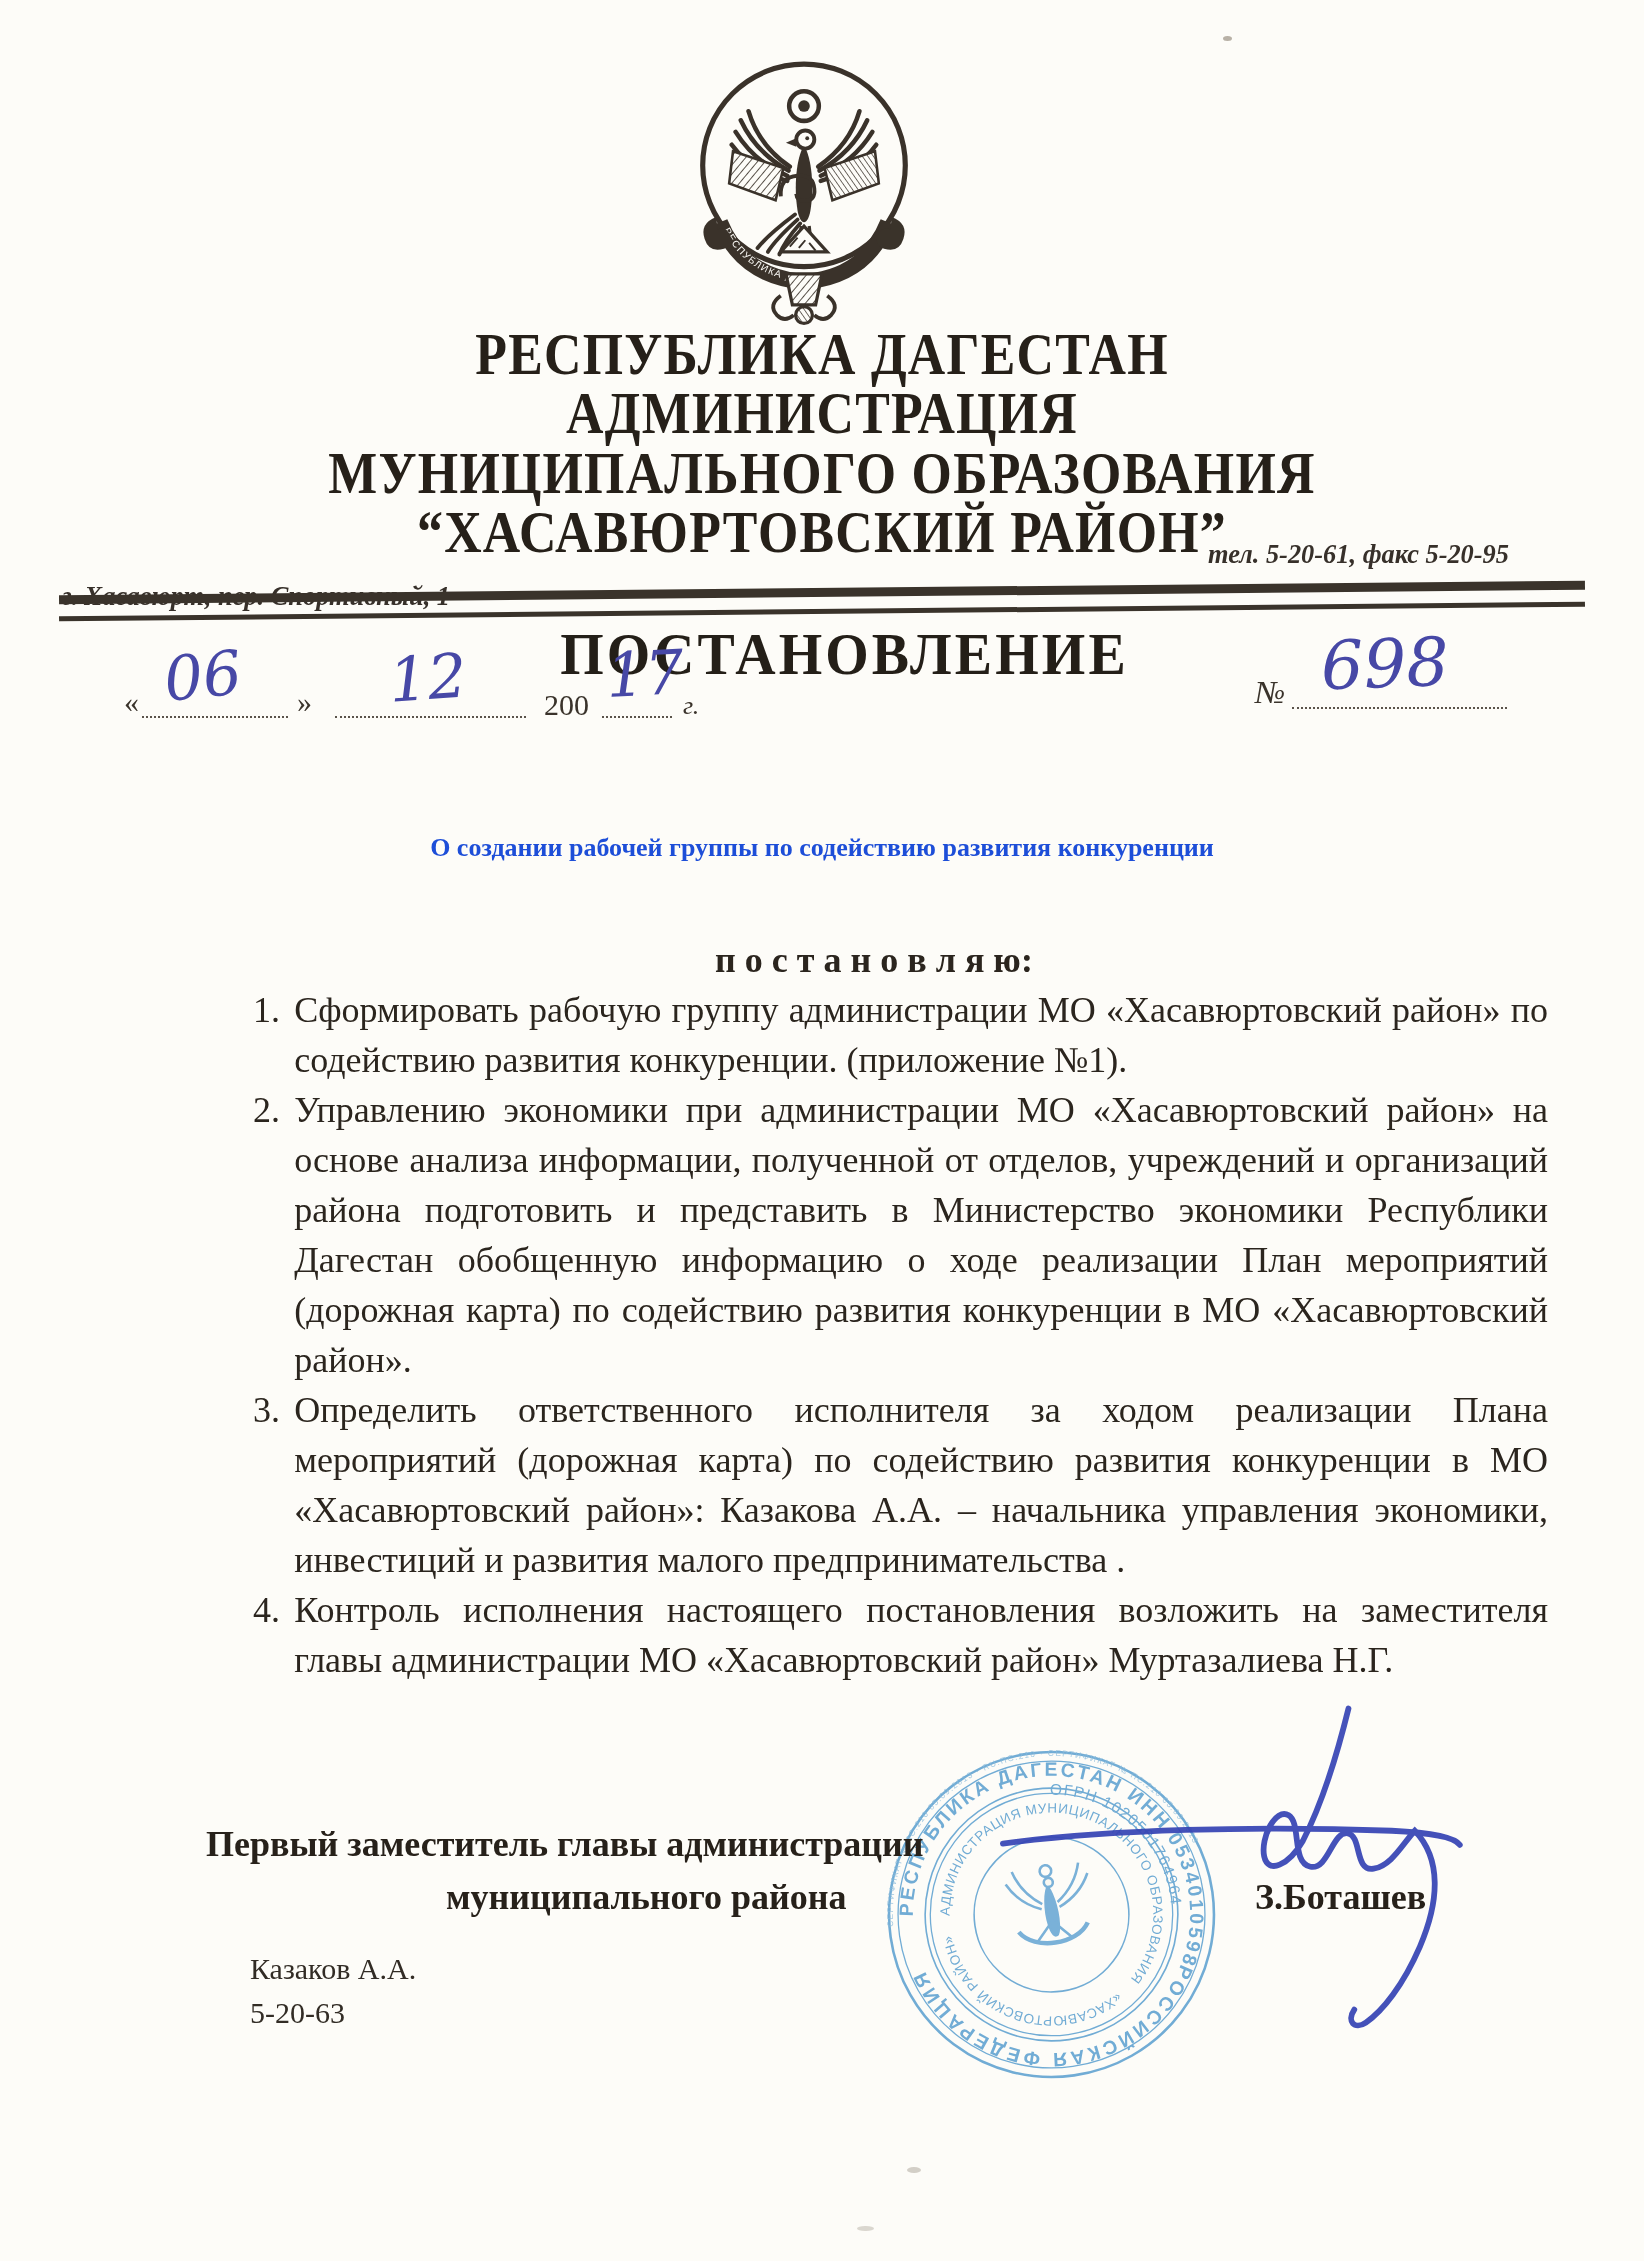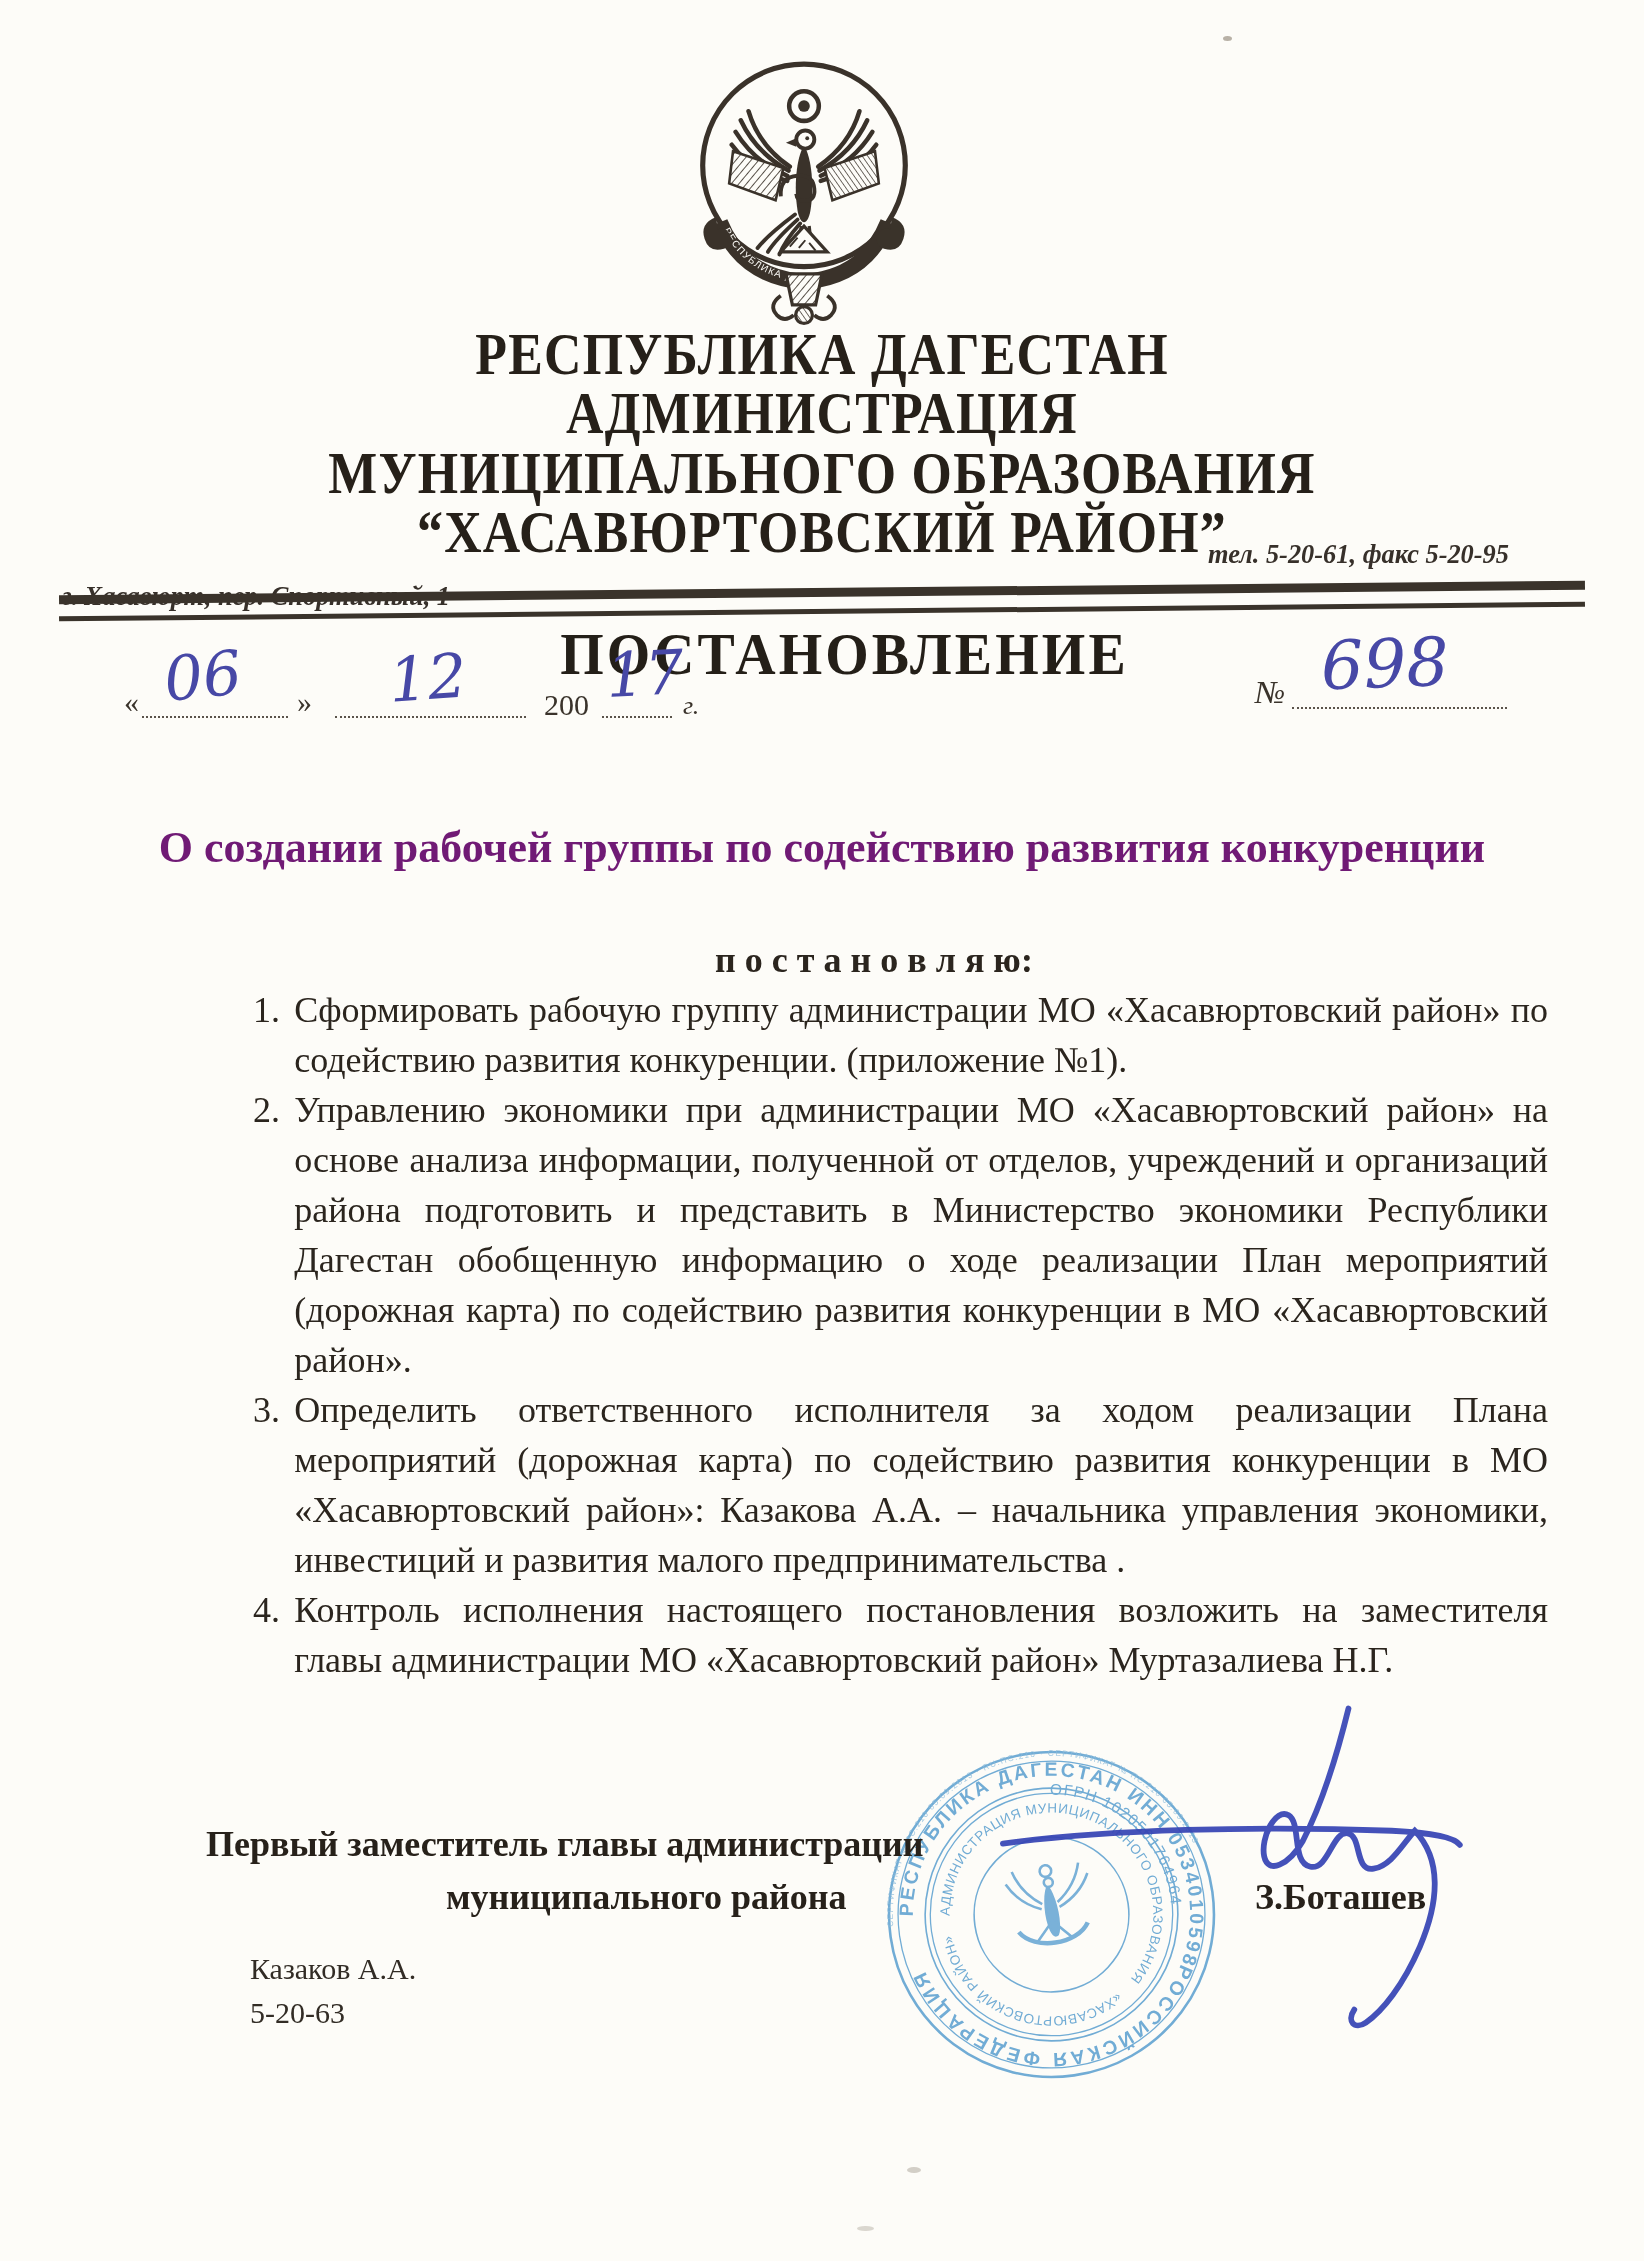--- a/index.html
+++ b/index.html
@@ -12,21 +12,21 @@
             transform:scale(.96,1.08);}
   .addr{font-style:italic;font-weight:bold;font-size:26.4px;color:#37302a;}
   .rule{left:59px;width:1526px;background:#3a332b;transform:rotate(-0.55deg);}
   .doc-type{left:0;width:1644px;text-align:center;font-weight:bold;font-size:57px;
             letter-spacing:3.2px;color:#241f18;transform:translateX(22.5px) scale(.98,1.05);}
   
   .printed{font-size:30px;color:#3a332b;}
   .dotted{border-bottom:2.6px dotted #5a534b;height:0;}
   .hand{font-family:"DejaVu Serif", serif;font-style:italic;color:#4748a6;}
   
-  .title-line{left:0;width:1644px;text-align:center;font-weight:bold;font-size:44px;line-height:43px;color:#701a75;}
+  .title-line{left:0;width:1644px;text-align:center;font-weight:bold;font-size:26px;line-height:43px;color:#1d4ed8;}
   .body-block{left:200px;width:1348px;font-size:36px;line-height:50px;text-align:justify;color:#2b251e;}
   .body-block p{margin:0;}
   .intro{text-indent:90px;}
   .resolve{text-align:center;font-weight:bold;text-indent:0;}
   ol.items{margin:0;padding:0 0 0 89px;}
   ol.items li{text-align:justify;padding-left:5.2px;}
   
   .sig{font-weight:bold;font-size:36px;color:#27211a;}
   .foot{font-size:30px;color:#322c25;}
   .speck{background:#b8b1a6;border-radius:50%;}

